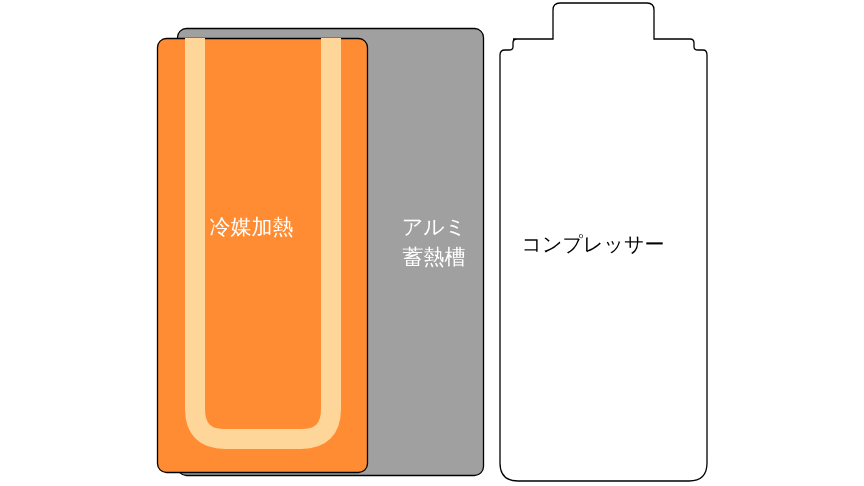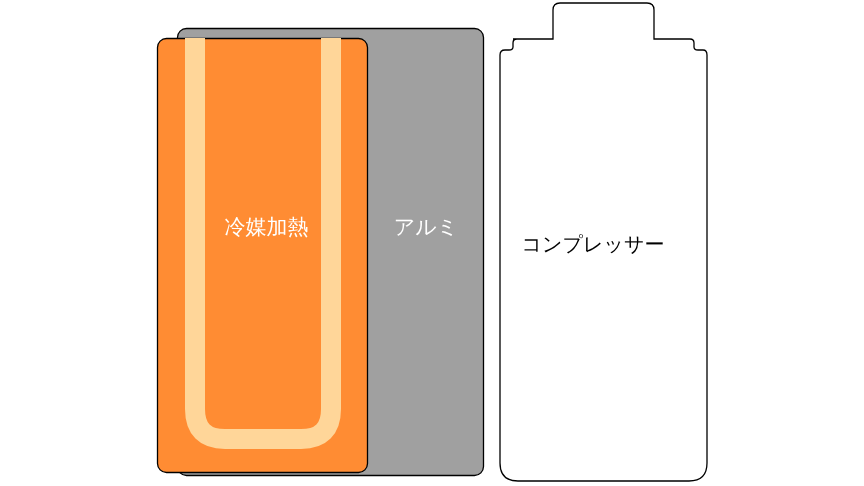--- a/index.html
+++ b/index.html
@@ -1,21 +1,21 @@
 <!DOCTYPE html>
 <html><head>
   <meta charset="utf-8">
   <style>
     html, body { margin: 0; padding: 0; background: #ffffff; }
     body { width: 864px; height: 486px; position: relative; overflow: hidden;
            font-family: "DejaVu Sans", "Liberation Sans", sans-serif; }
     svg.diagram { position: absolute; left: 0; top: 0; }
     .label { position: absolute; text-align: center; line-height: 1.45; white-space: nowrap; }
-    .label-heater { left: 157px; width: 219px; top: 212px; color: #ffffff; font-size: 21px; }
-    .label-tank { left: 368px; width: 116px; top: 212px; color: #ffffff; font-size: 21px; }
+    .label-heater { left: 142px; width: 219px; top: 212px; color: #ffffff; font-size: 21px; }
+    .label-tank { left: 368px; width: 132px; top: 212px; color: #ffffff; font-size: 21px; }
     .label-comp { left: 500px; width: 186px; top: 230px; color: #000000; font-size: 20px; }
     .line { display: block; }
   </style>
 </head>
 <body>
 
 <svg class="diagram" width="864" height="486" viewBox="0 0 864 486">
 
   <rect x="177.5" y="28.5" width="306" height="447" rx="9" ry="9" fill="#a0a0a0" stroke="#000000" stroke-width="1.3"></rect>
 
@@ -28,17 +28,18 @@
            L707 463 Q707 481 689 481 L518 481 Q500 481 500 463
            L500 55 Q500 50 505 50 L509 50 Q513 50 513 47 L513 43 Q513 39 517 39 Z" fill="#ffffff" stroke="#000000" stroke-width="1.3"></path>
 </svg>
 
 <div class="label label-heater">
   <span class="line">冷媒加熱</span>
 </div>
 
 <div class="label label-tank">
   <span class="line">アルミ</span>
+  <span class="line">蓄熱槽</span>
 </div>
 
 <div class="label label-comp">
   <span class="line">コンプレッサー</span>
 </div>
 
 </body></html>

